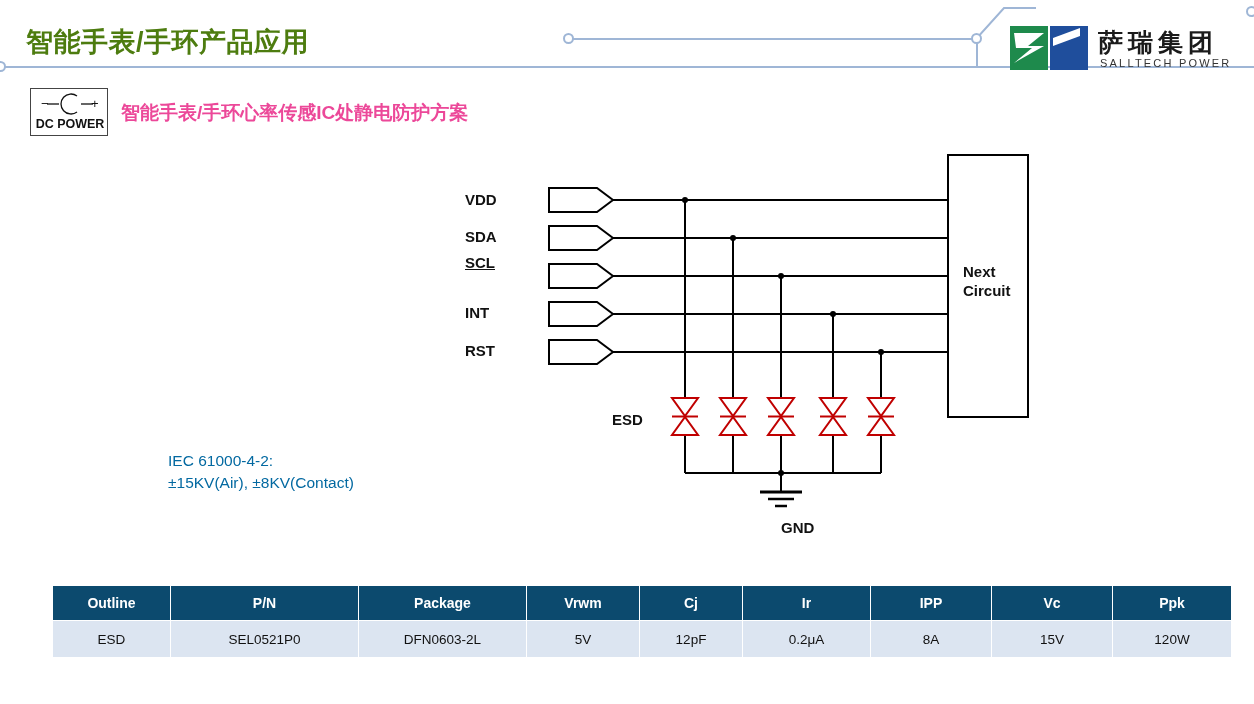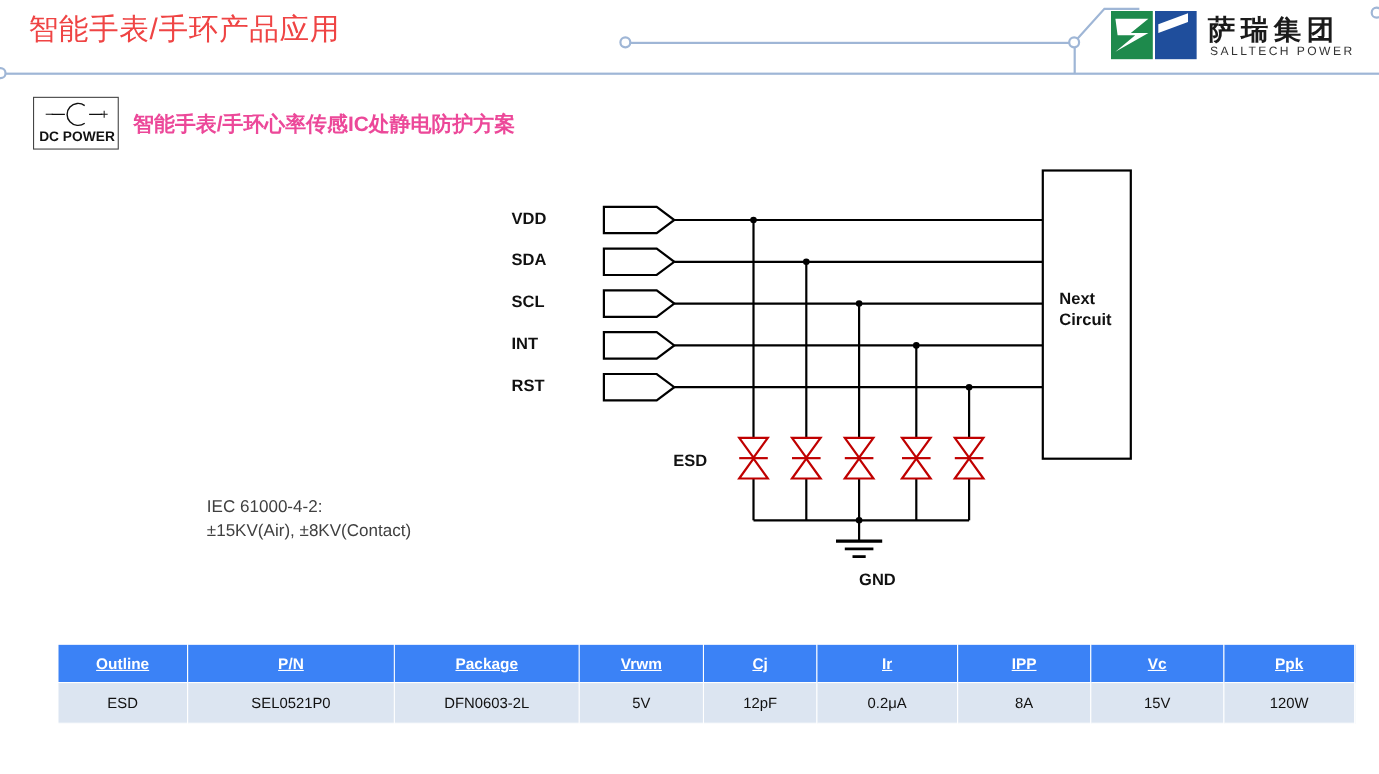--- a/index.html
+++ b/index.html
@@ -12,24 +12,24 @@
     height: 704px;
     position: relative;
     font-family: "Liberation Sans", sans-serif;
     overflow: hidden;
   }
 
   
   .page-title {
     position: absolute;
     left: 26px;
-    top: 8px;
+    top: 24px;
     font-size: 27px;
-    font-weight: normal;
-    color: #ef4444;
+    font-weight: bold;
+    color: #4d7c0f;
     letter-spacing: 0.5px;
     white-space: nowrap;
   }
   .header-rule {
     position: absolute;
     left: 0;
     top: 66px;
     width: 1254px;
     height: 0;
     border-top: 2px solid #9FB6D6;
@@ -68,21 +68,21 @@
   }
   .node-left   { left: -5px;  top: 61px; }
   .node-mid    { left: 563px; top: 33px; }
   .node-right  { left: 971px; top: 33px; }
   .node-far    { left: 1246px; top: 6px; }
 
   
   .logo {
     position: absolute;
     left: 1010px;
-    top: 8px;
+    top: 24px;
     width: 236px;
     height: 50px;
   }
   .logo-mark {
     position: absolute;
     left: 0;
     top: 2px;
     width: 78px;
     height: 44px;
   }
@@ -150,24 +150,23 @@
     left: 0;
     top: 140px;
     width: 1254px;
     height: 420px;
   }
   .iec-note {
     position: absolute;
     left: 168px;
     top: 310px;
     font-size: 15.5px;
-    color: #404040;
+    color: #0369a1;
     line-height: 22px;
     white-space: nowrap;
-    margin-left: 20px;
   }
 
   .pin-label {
     position: absolute;
     font-size: 15px;
     font-weight: bold;
     color: #111;
     text-align: left;
     width: 70px;
   }
@@ -182,28 +181,27 @@
   
   .spec-table {
     position: absolute;
     left: 52px;
     top: 585px;
     width: 1152px;
     border-collapse: collapse;
     table-layout: fixed;
   }
   .spec-table th {
-    background: #3b82f6;
+    background: #0c4a6e;
     color: #ffffff;
     font-size: 14px;
     font-weight: bold;
     height: 32px;
     border: 1px solid #ffffff;
     text-align: center;
-    text-decoration: underline;
   }
   .spec-table td {
     background: #DCE5F1;
     color: #111;
     font-size: 13.5px;
     height: 34px;
     border: 1px solid #ffffff;
     text-align: center;
   }
 </style>
@@ -252,21 +250,21 @@
 <div id="circuit">
 
   <div class="iec-note">
     <span>IEC 61000-4-2:</span><br>
     <span>±15KV(Air), ±8KV(Contact)</span>
   </div>
 
   
   <div class="pin-label" style="left:465px; top:51px;">VDD</div>
   <div class="pin-label" style="left:465px; top:88px;">SDA</div>
-  <div class="pin-label" style="left:465px; top:126px;">SCL</div>
+  <div class="pin-label" style="left:465px; top:114px;text-decoration:underline;">SCL</div>
   <div class="pin-label" style="left:465px; top:164px;">INT</div>
   <div class="pin-label" style="left:465px; top:202px;">RST</div>
 
   <div class="blk-label" style="left:612px; top:270px;">ESD</div>
   <div class="blk-label" style="left:757px; top:378px;margin-left:24px;">GND</div>
   <div class="blk-label" style="left:963px; top:122px;">
     <span>Next</span><br>
     <span>Circuit</span>
   </div>
 

